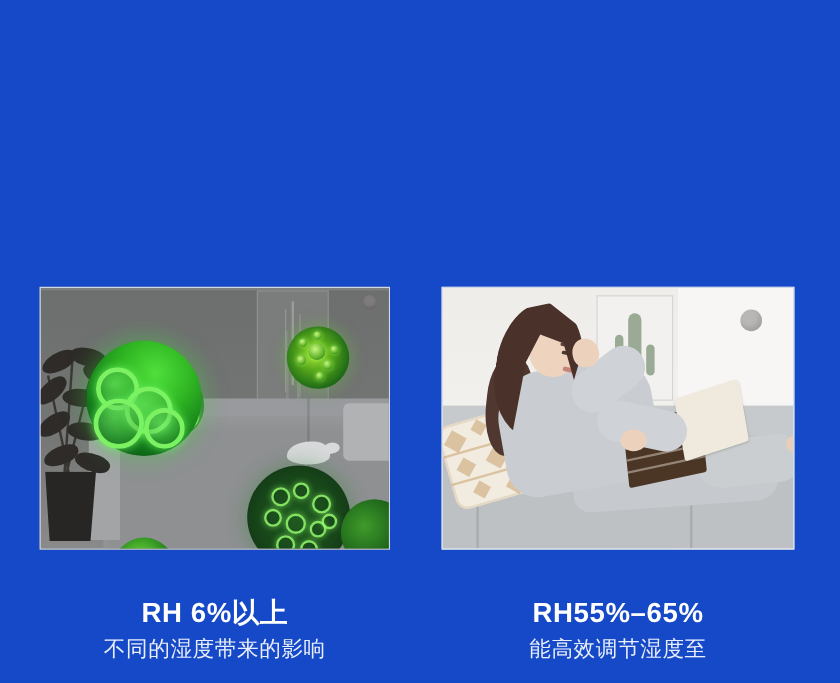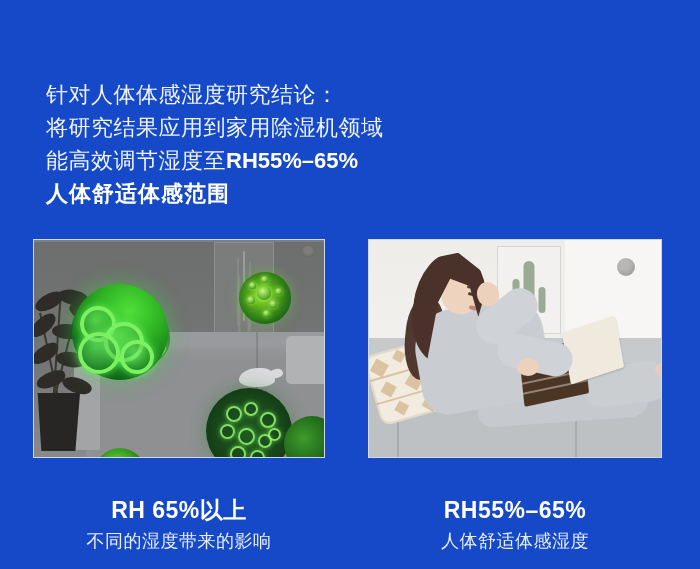--- a/index.html
+++ b/index.html
@@ -463,26 +463,20 @@
     margin-top: 4px;
     white-space: nowrap;
   }
 </style>
 </head>
 <body>
 
 <div id="poster">
 
 
-  <div class="body-block">
-    <div class="body-line">针对人体体感湿度研究结论：</div>
-    <div class="body-line">将研究结果应用到家用除湿机领域</div>
-    <div class="body-line"><span>能高效调节湿度至</span><span class="bold">RH55%–65%</span></div>
-    <div class="body-line strong">人体舒适体感范围</div>
-  </div>
 
   <div class="panel" id="panel-left">
     <div class="scene">
       <div class="ls-wall"></div>
       <div class="ls-wall-seam"></div>
 
       <div class="ls-frame">
         <div class="ls-frame-plant"></div>
       </div>
       <div class="ls-knob"></div>
@@ -598,22 +592,22 @@
         <div class="w-eye"></div>
         <div class="w-lip"></div>
         <div class="w-hair"></div>
         <div class="w-arm-up"></div>
         <div class="w-hand-face"></div>
       </div>
     </div>
   </div>
 
   <div class="caption-col" id="caption-left">
-    <div class="cap-title">RH 65%以上</div>
+    <div class="cap-title">RH 6%以上</div>
     <div class="cap-sub">不同的湿度带来的影响</div>
   </div>
 
   <div class="caption-col" id="caption-right">
     <div class="cap-title">RH55%–65%</div>
-    <div class="cap-sub">人体舒适体感湿度</div>
+    <div class="cap-sub">能高效调节湿度至</div>
   </div>
 
 </div>
 
 </body></html>

